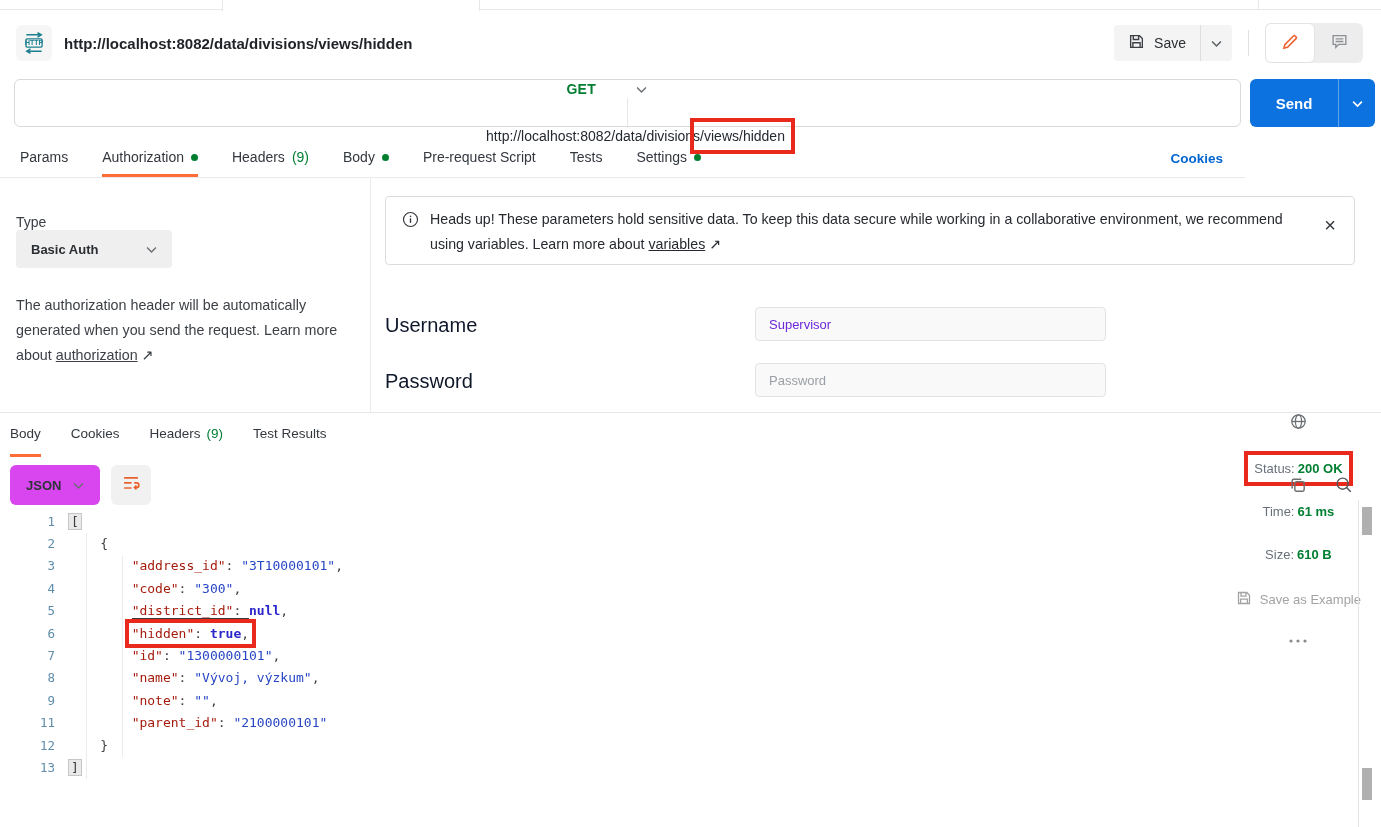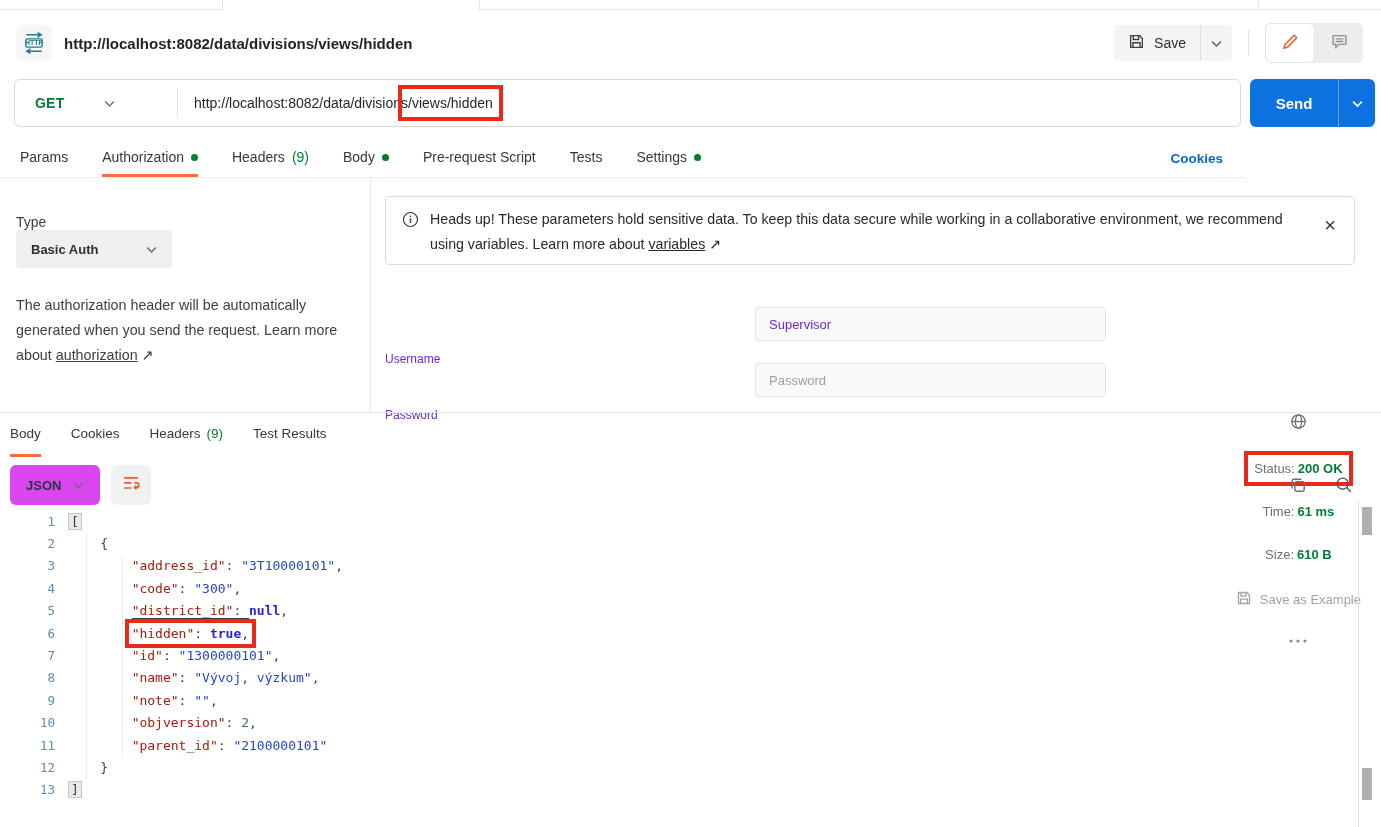--- a/index.html
+++ b/index.html
@@ -20,21 +20,21 @@
   .save-group { margin-left:auto; display:flex; align-items:stretch; height:36px; background:#f4f4f4; border-radius:4px; overflow:hidden; }
   .save-main { display:flex; align-items:center; gap:9px; padding:0 14px; font-size:14px; color:#2b2f33; cursor:pointer; }
   .save-caret { width:32px; display:flex; align-items:center; justify-content:center; border-left:1px solid #dedede; cursor:pointer; }
   .header-sep { width:1px; height:26px; background:#e0e0e0; margin:0 16px; }
   .edit-group { display:flex; background:#ededed; border-radius:6px; height:40px; width:98px; margin-right:2px; }
   .edit-seg { flex:1; display:flex; align-items:center; justify-content:center; cursor:pointer; }
   .edit-seg.pencil-seg { background:#fff; border:1px solid #e3e3e3; border-radius:6px; }
 
   
   .url-row { position:absolute; top:79px; left:14px; width:1227px; height:48px; border:1px solid #d9d9d9; border-radius:6px;
-    background:#fff; display:flex; align-items:center; }
+    background:#fff; display:flex; align-items:center;flex-direction:column; }
   .method { display:flex; align-items:center; gap:40px; padding-left:20px; width:162px; flex:none; cursor:pointer; }
   .method-label { color:#007f31; font-weight:700; font-size:14px; letter-spacing:.2px; }
   .method-sep { width:1px; height:30px; background:#e6e6e6; flex:none; }
   .url-text { margin-left:16px; font-size:14px; color:#24292f; white-space:nowrap; }
   .red-inline { outline:4px solid #e8291b; outline-offset:6px; }
   .send-btn { position:absolute; top:79px; left:1250px; width:125px; height:48px; background:#0b72e0; border-radius:6px;
     color:#fff; display:flex; align-items:stretch; cursor:pointer; }
   .send-label { flex:1; display:flex; align-items:center; justify-content:center; font-size:15px; font-weight:700;
     border-right:1px solid rgba(255,255,255,.35); }
   .send-caret { width:36px; display:flex; align-items:center; justify-content:center; }
@@ -58,21 +58,21 @@
   .auth-help .link { text-decoration:underline; cursor:pointer; }
   .v-divider { position:absolute; left:370px; top:178px; width:1px; height:234px; background:#ebebeb; }
 
   .warning-box { position:absolute; left:385px; top:196px; width:970px; height:69px; border:1px solid #dcdcdc; border-radius:4px;
     display:flex; align-items:flex-start; gap:11px; padding:10px 16px; font-size:14.2px; line-height:25px; color:#26292e; }
   .warn-icon { flex:none; margin-top:4px; }
   .warn-text { max-width:880px; }
   .warn-text .link { text-decoration:underline; cursor:pointer; }
   .warn-close { margin-left:auto; font-size:20px; line-height:20px; color:#33373b; cursor:pointer; padding:8px 2px; font-weight:400; }
 
-  .field-label { position:absolute; left:385px; font-size:12px; color:#6d28d9;margin-top:38px; }
+  .field-label { position:absolute; left:385px; font-size:20px; color:#0f172a; }
   .field-input { position:absolute; left:755px; width:351px; height:34px; background:#f9f9f9; border:1px solid #e3e3e3;
     border-radius:4px; display:flex; align-items:center; padding-left:13px; font-size:13px; color:#6d28d9; }
   .field-input.placeholder { color:#9aa0a6; }
 
   .h-divider { position:absolute; top:412px; left:0; width:1381px; height:1px; background:#e6e6e6; }
 
   
   .resp-header { position:absolute; top:413px; left:0; width:1381px; height:44px; display:flex; align-items:stretch;
     padding:0 20px 0 10px; font-size:13.5px; }
   .resp-tabs { display:flex; gap:30px; align-items:stretch; color:#33383f; }
@@ -385,24 +385,20 @@
         </div>
         <div class="code-line">
           <span class="ln">8</span>
           <span class="lc">        <span><span class="tk-k">"name"</span><span class="tk-p">: </span><span class="tk-s">"Vývoj, výzkum"</span><span class="tk-p">,</span></span></span>
         </div>
         <div class="code-line">
           <span class="ln">9</span>
           <span class="lc">        <span><span class="tk-k">"note"</span><span class="tk-p">: </span><span class="tk-s">""</span><span class="tk-p">,</span></span></span>
         </div>
         <div class="code-line">
-          <span class="ln">10</span>
-          <span class="lc">        <span><span class="tk-k">"objversion"</span><span class="tk-p">: </span><span class="tk-num">2</span><span class="tk-p">,</span></span></span>
-        </div>
-        <div class="code-line">
           <span class="ln">11</span>
           <span class="lc">        <span><span class="tk-k">"parent_id"</span><span class="tk-p">: </span><span class="tk-s">"2100000101"</span></span></span>
         </div>
         <div class="code-line">
           <span class="ln">12</span>
           <span class="lc">    <span><span class="tk-p">}</span></span></span>
         </div>
         <div class="code-line">
           <span class="ln">13</span>
           <span class="lc"><span><span class="tk-br tk-hl">]</span></span></span>

